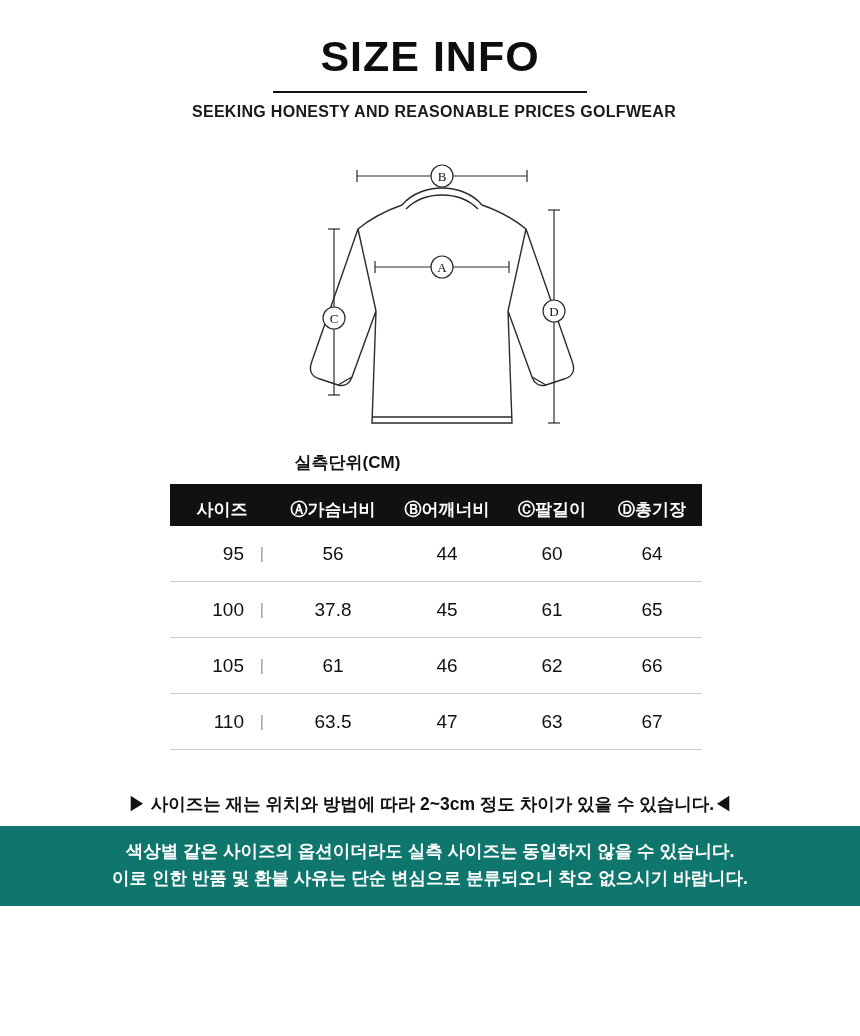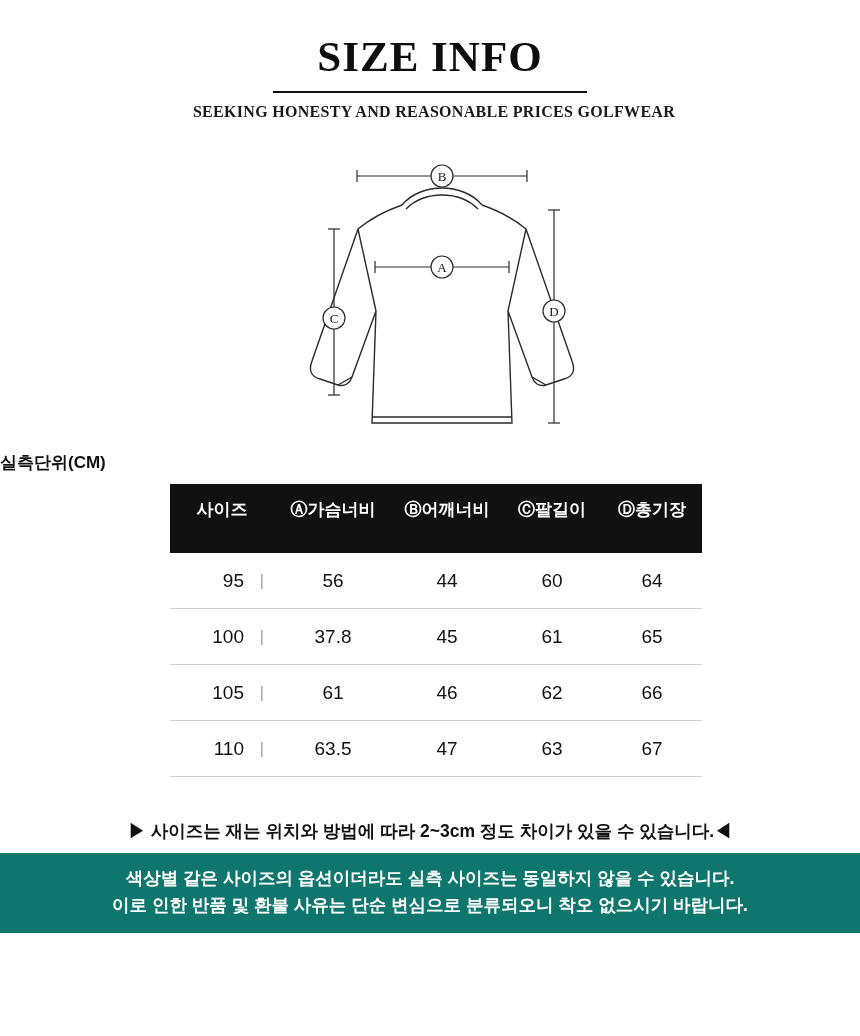--- a/index.html
+++ b/index.html
@@ -13,21 +13,20 @@
     font-family: "Liberation Sans", sans-serif;
     color: #111111;
     position: relative;
     overflow: hidden;
   }
 
   
   .header {
     text-align: center;
     padding-top: 34px;
-    font-family: Liberation Serif, serif;
   }
   .header .title {
     font-size: 43px;
     font-weight: bold;
     letter-spacing: 1px;
     color: #0d0d0d;
     line-height: 1.05;
   }
   .header .rule {
     width: 314px;
@@ -46,44 +45,45 @@
 
   
   .diagram-wrap {
     margin-top: 40px;
     display: flex;
     justify-content: center;
   }
 
   
   .unit-note {
-    text-align: left;
+    text-align: center;
     font-size: 17px;
     font-weight: bold;
     color: #111111;
     padding-right: 172px;
     margin-top: 10px;
+    padding-left: 7px;
   }
 
   
   .table-wrap {
     margin: 10px auto 0 auto;
     width: 520px;
   }
   table.size-table {
     border-collapse: collapse;
     width: 100%;
     table-layout: fixed;
   }
   table.size-table thead th {
     background: #111111;
     color: #ffffff;
     font-size: 17px;
     font-weight: bold;
-    padding: 14px 0 32px 0;
+    padding: 14px 0 5px 0;
     text-align: center;
   }
   table.size-table thead th.col-size { width: 104px; }
   table.size-table thead th.col-a { width: 118px; margin-top: 28px; }
   table.size-table thead th.col-b { width: 110px; }
   table.size-table thead th.col-c { width: 100px; }
   table.size-table thead th.col-d { width: 100px; }
 
   table.size-table tbody tr {
     border-bottom: 1px solid #cfcfcf;

